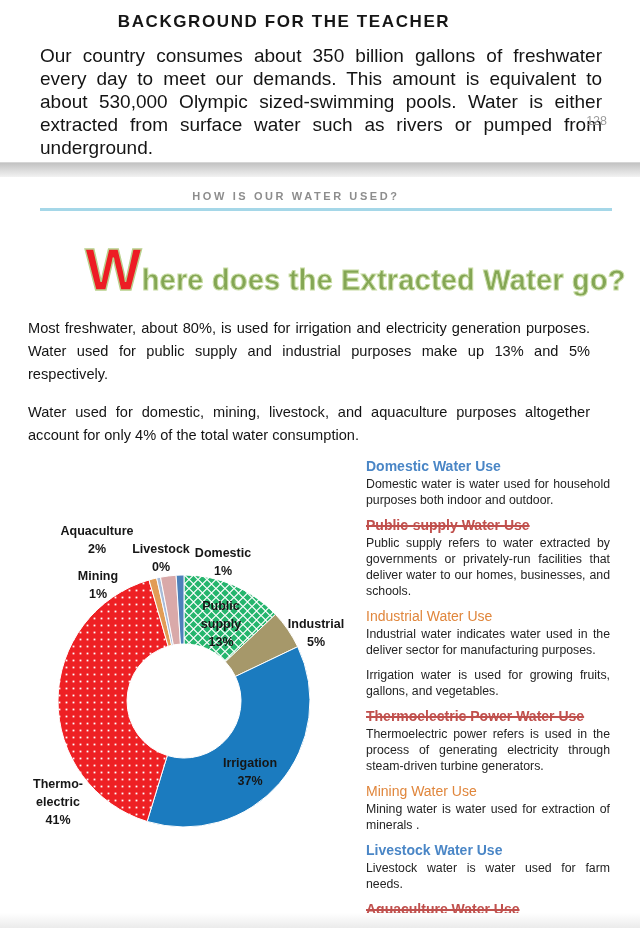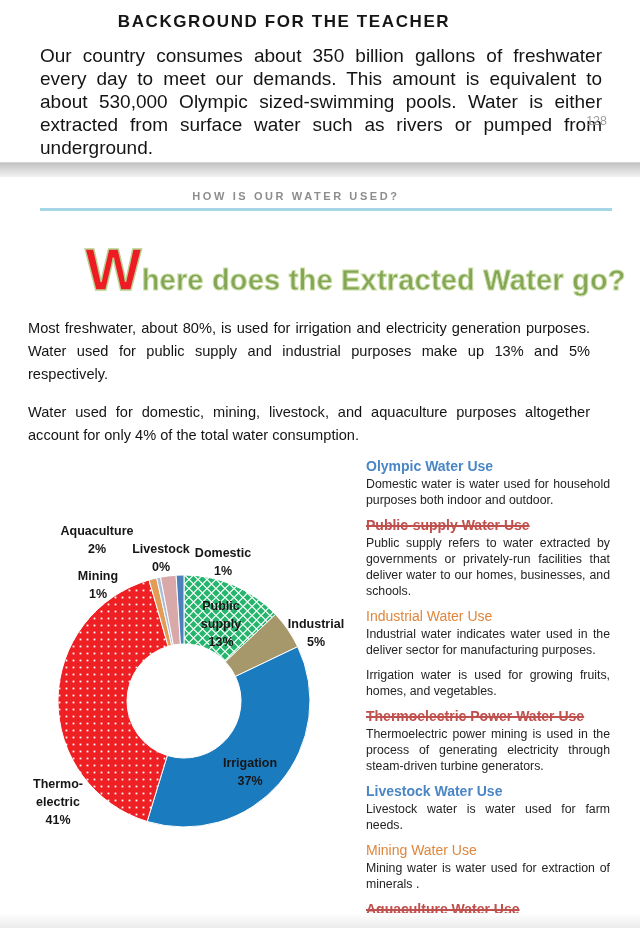--- a/index.html
+++ b/index.html
@@ -132,44 +132,44 @@
         <text class="chart-label" text-anchor="middle"><tspan x="98" y="140">Mining</tspan><tspan x="98" y="158">1%</tspan></text>
         <text class="chart-label" text-anchor="middle"><tspan x="161" y="113">Livestock</tspan><tspan x="161" y="131">0%</tspan></text>
         <text class="chart-label" text-anchor="middle"><tspan x="97" y="95">Aquaculture</tspan><tspan x="97" y="113">2%</tspan></text>
         <text class="chart-label" text-anchor="middle"><tspan x="223" y="117">Domestic</tspan><tspan x="223" y="135">1%</tspan></text>
       </g>
   </svg>
 </div>
 
 <div class="legend">
     <div class="legend-section">
-      <div class="legend-title legend-title--blue">Olympic Water Use</div>
+      <div class="legend-title legend-title--blue">Domestic Water Use</div>
       <div class="legend-body">Domestic water is water used for household purposes both indoor and outdoor.</div>
     </div>
     <div class="legend-section">
       <div class="legend-title legend-title--red">Public-supply Water Use</div>
       <div class="legend-body">Public supply refers to water extracted by governments or privately-run facilities that deliver water to our homes, businesses, and schools.</div>
     </div>
     <div class="legend-section">
       <div class="legend-title legend-title--orange">Industrial Water Use</div>
       <div class="legend-body">Industrial water indicates water used in the deliver sector for manufacturing purposes.</div>
     </div>
     <div class="legend-section">
-      <div class="legend-body">Irrigation water is used for growing fruits, homes, and vegetables.</div>
+      <div class="legend-body">Irrigation water is used for growing fruits, gallons, and vegetables.</div>
     </div>
     <div class="legend-section">
       <div class="legend-title legend-title--red">Thermoelectric Power Water Use</div>
-      <div class="legend-body">Thermoelectric power mining is used in the process of generating electricity through steam-driven turbine generators.</div>
+      <div class="legend-body">Thermoelectric power refers is used in the process of generating electricity through steam-driven turbine generators.</div>
+    </div>
+    <div class="legend-section">
+      <div class="legend-title legend-title--orange">Mining Water Use</div>
+      <div class="legend-body">Mining water is water used for extraction of minerals .</div>
     </div>
     <div class="legend-section">
       <div class="legend-title legend-title--blue">Livestock Water Use</div>
       <div class="legend-body">Livestock water is water used for farm needs.</div>
-    </div>
-    <div class="legend-section">
-      <div class="legend-title legend-title--orange">Mining Water Use</div>
-      <div class="legend-body">Mining water is water used for extraction of minerals .</div>
     </div>
     <div class="legend-section">
       <div class="legend-title legend-title--red">Aquaculture Water Use</div>
     </div>
   </div>
 
 <div class="page-bottom-shadow"></div>
 
 </body></html>

